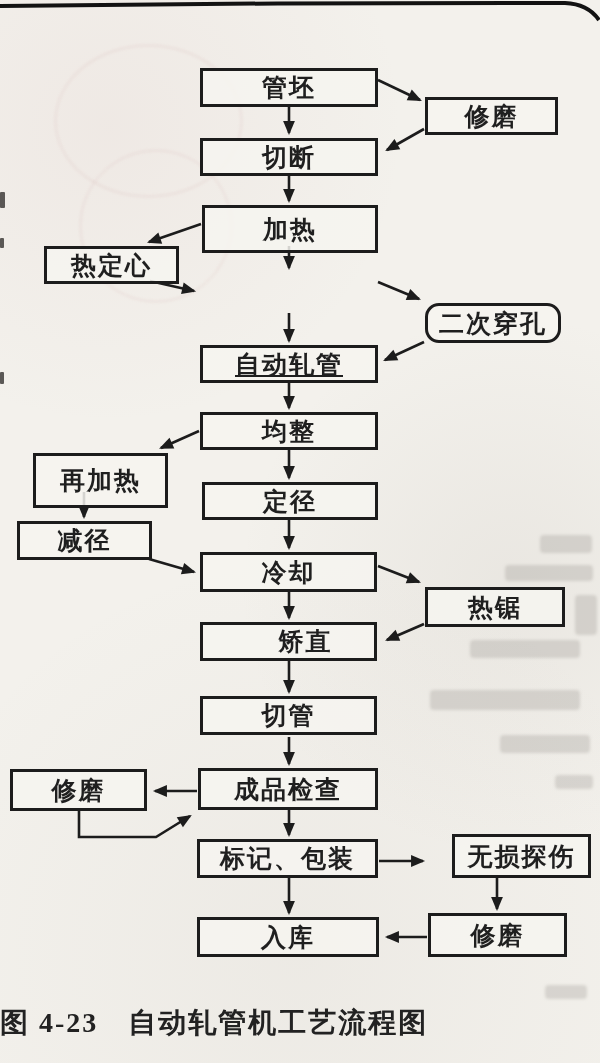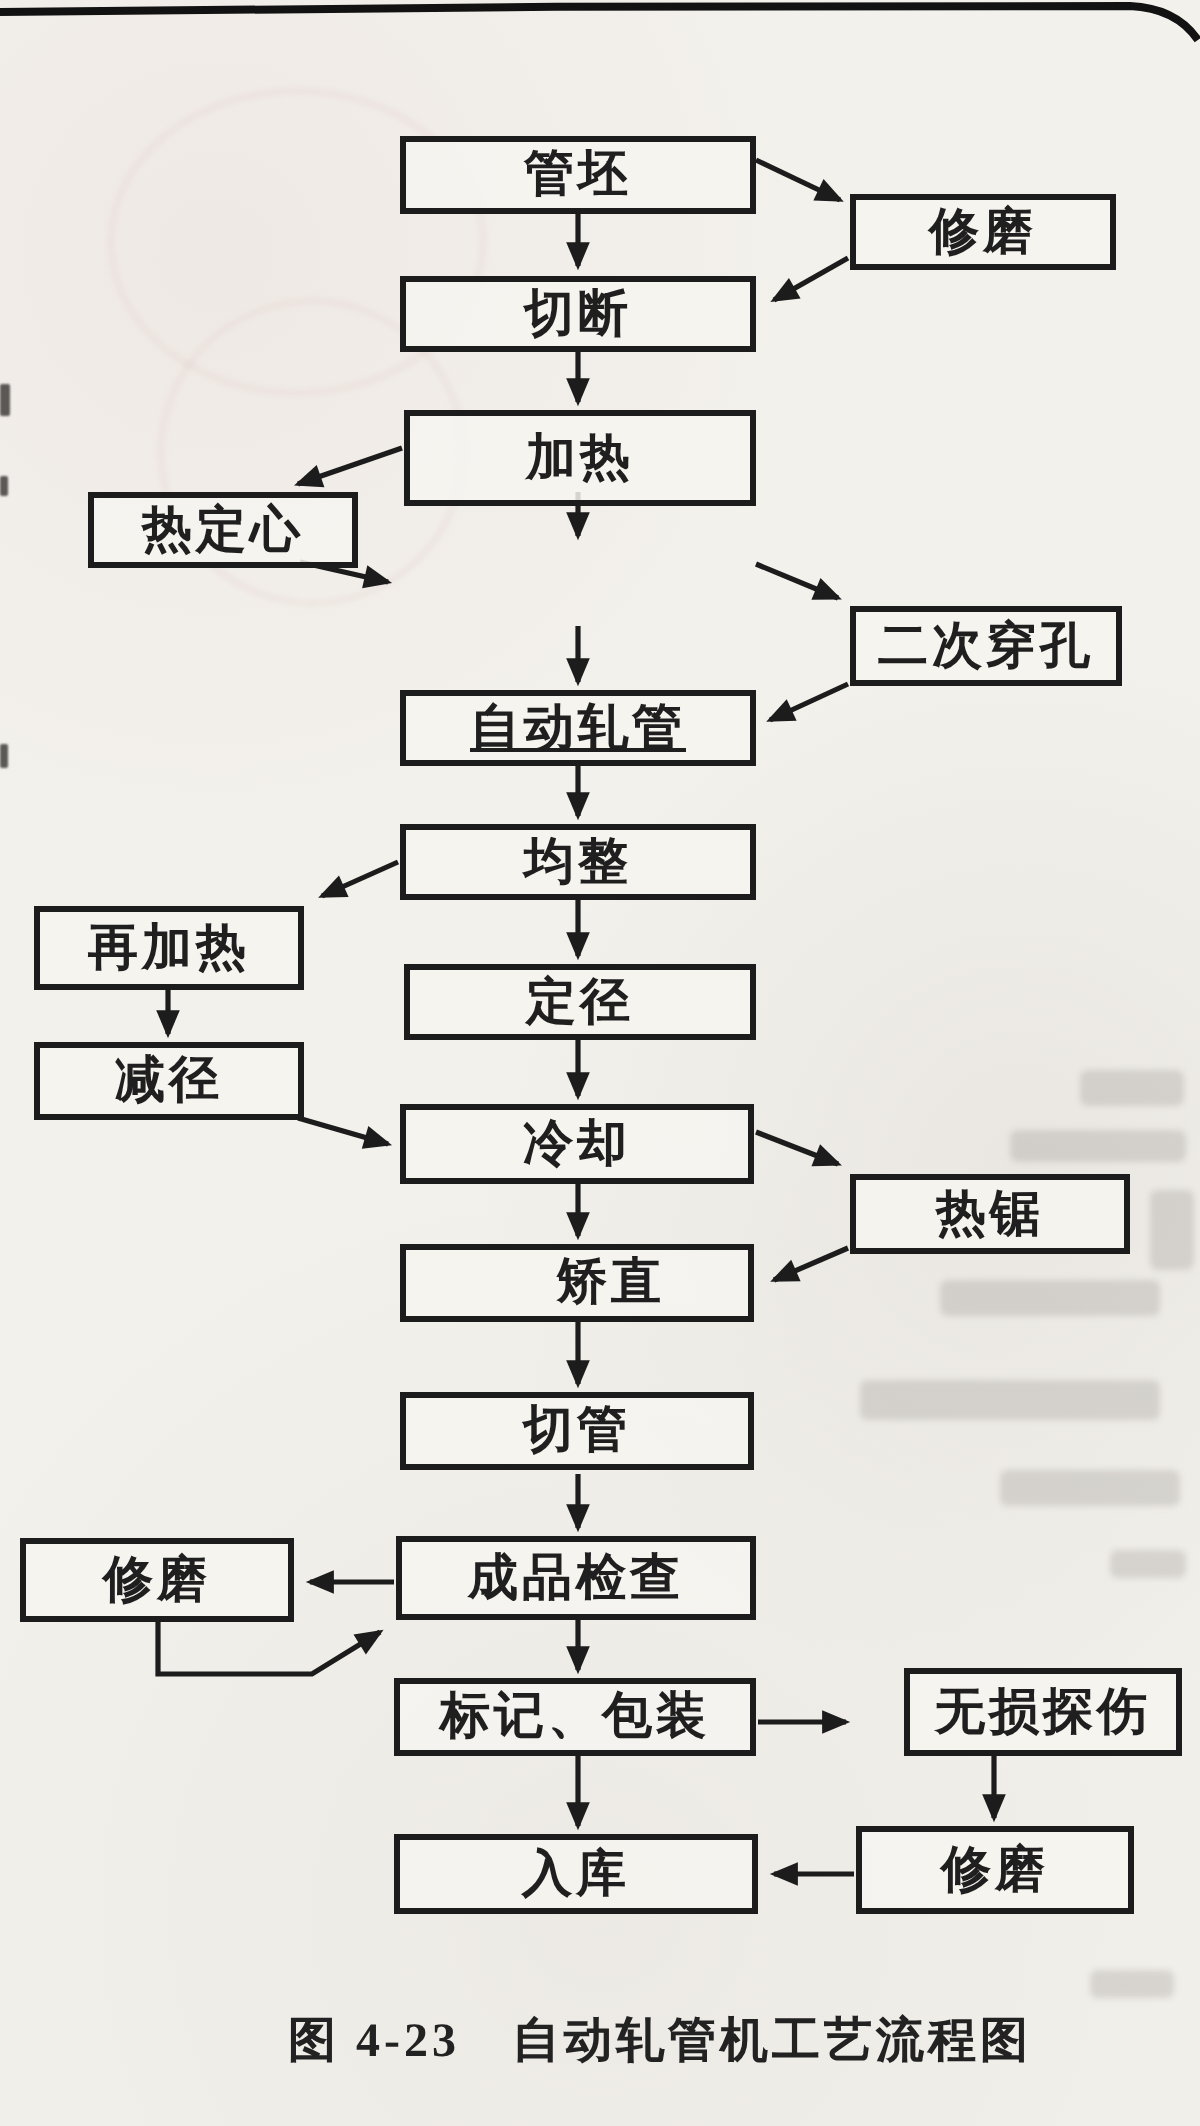--- a/index.html
+++ b/index.html
@@ -26,23 +26,23 @@
     box-sizing:border-box;
     border:3px solid #1c1c1c;
     background:rgba(246,244,240,0.85);
     display:flex;align-items:center;justify-content:center;
     font-size:25px;font-weight:600;color:#1f1f1f;
     letter-spacing:2px;line-height:1;
     white-space:nowrap;
   }
   #caption{
     position:absolute;left:0;top:1004px;width:516px;
-    text-align:right;
+    text-align:left;
     font-family:"Liberation Serif","DejaVu Serif",serif;
-    font-size:24px;font-weight:bold;color:#222;
+    font-size:28px;font-weight:bold;color:#222;
     letter-spacing:2px;
   }
   .smudge{position:absolute;pointer-events:none;filter:blur(1.5px);}
   .blob{background:rgba(125,118,112,0.22);border-radius:4px;}
   .pink-arc{border:1.5px solid rgba(190,120,120,0.20);border-radius:50%;background:transparent;}
   .speck{background:rgba(40,38,36,0.75);border-radius:1px;filter:blur(0.4px);}
 </style>
 </head>
 <body>
 
@@ -104,24 +104,24 @@
     <line class="fl" marker-end="url(#ah)" x1="424" y1="624" x2="387" y2="640"></line>
 
     <path class="fl" marker-end="url(#ah)" d="M79,811 L79,837 L156,837 L190,816"></path>
   </svg>
 
   <div class="node" style="left:200px;top:68px;width:178px;height:39px;">管坯</div>
   <div class="node" style="left:425px;top:97px;width:133px;height:38px;">修磨</div>
   <div class="node" style="left:200px;top:138px;width:178px;height:38px;">切断</div>
   <div class="node" style="left:202px;top:205px;width:176px;height:48px;">加热</div>
   <div class="node" style="left:15px;top:246px;width:135px;height:38px;margin-left:29px;">热定心</div>
-  <div class="node" style="left:425px;top:303px;width:136px;height:40px;">二次穿孔</div>
+  <div class="node" style="left:425px;top:303px;width:136px;height:40px;border-radius:14px;">二次穿孔</div>
   <div class="node" style="left:200px;top:345px;width:178px;height:38px;text-decoration:underline;">自动轧管</div>
   <div class="node" style="left:200px;top:412px;width:178px;height:38px;">均整</div>
-  <div class="node" style="left:17px;top:453px;width:135px;height:42px;">再加热</div>
+  <div class="node" style="left:33px;top:453px;width:135px;height:55px;">再加热</div>
   <div class="node" style="left:202px;top:482px;width:176px;height:38px;">定径</div>
   <div class="node" style="left:17px;top:521px;width:135px;height:39px;">减径</div>
   <div class="node" style="left:200px;top:552px;width:177px;height:40px;">冷却</div>
   <div class="node" style="left:425px;top:587px;width:140px;height:40px;">热锯</div>
   <div class="node" style="left:200px;top:622px;width:177px;height:39px;padding-left:34px;">矫直</div>
   <div class="node" style="left:200px;top:696px;width:177px;height:39px;">切管</div>
   <div class="node" style="left:10px;top:769px;width:137px;height:42px;">修磨</div>
   <div class="node" style="left:198px;top:768px;width:180px;height:42px;">成品检查</div>
   <div class="node" style="left:197px;top:839px;width:181px;height:39px;">标记、包装</div>
   <div class="node" style="left:428px;top:834px;width:139px;height:44px;margin-left:24px;">无损探伤</div>

